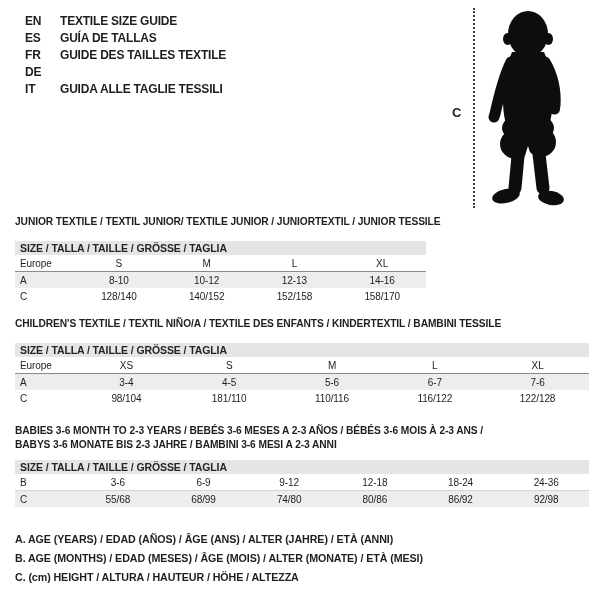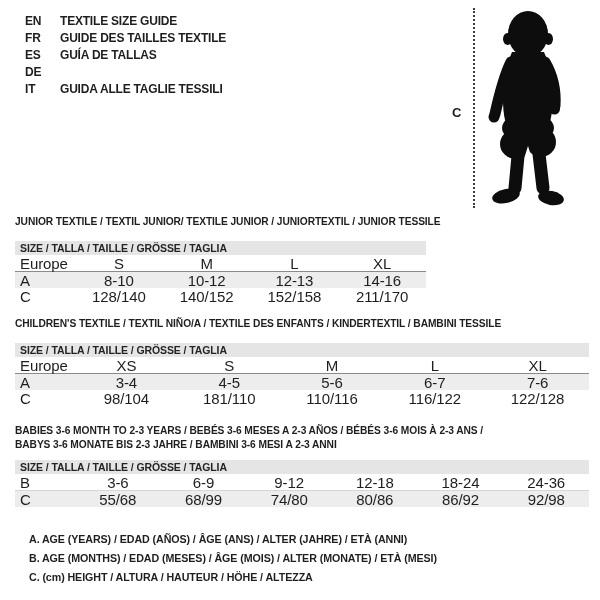--- a/index.html
+++ b/index.html
@@ -22,49 +22,49 @@
   .height-line{position:absolute;left:473px;top:8px;height:200px;width:0;border-left:2px dotted #3d3d3d;}
   .height-marker{position:absolute;left:452px;top:105px;font-size:13px;font-weight:bold;}
   .baby{position:absolute;left:482px;top:8px;width:92px;height:200px;}
 
   
   .sec-title{position:absolute;left:15px;font-size:11px;font-weight:bold;line-height:13.5px;white-space:nowrap;
              transform:scaleX(0.93);transform-origin:left top;letter-spacing:-0.1px;}
   .size-table{position:absolute;left:15px;}
   .size-bar{height:14px;background:#e5e5e5;display:flex;align-items:center;
             font-size:10.5px;font-weight:bold;color:#242424;padding-left:5px;letter-spacing:-0.1px;}
-  .trow{display:flex;height:16px;align-items:center;font-size:15px;letter-spacing:-0.1px;}
+  .trow{display:flex;height:16px;align-items:center;font-size:10px;letter-spacing:-0.1px;}
   .trow.shaded{background:#ededed;}
   .trow.divided{border-bottom:1px solid #8a8a8a;}
   .trow.light-divided{border-bottom:1px solid #d6d6d6;}
   .tlabel{width:60px;padding-left:5px;box-sizing:border-box;}
   .tcell{flex:1;text-align:center;}
 
   
-  .legend{position:absolute;left:29px;top:530px;}
+  .legend{position:absolute;left:15px;top:530px;}
   .legend-line{font-size:11.5px;font-weight:bold;line-height:19px;white-space:nowrap;
                transform:scaleX(0.93);transform-origin:left top;letter-spacing:-0.1px;}
 </style>
 </head>
 <body>
 
 <div class="page">
 
   <div class="lang-block">
     <div class="lang-row">
       <span class="lang-code">EN</span>
       <span class="lang-label">TEXTILE SIZE GUIDE</span>
     </div>
     <div class="lang-row">
+      <span class="lang-code">ES</span>
+      <span class="lang-label">GUÍA DE TALLAS</span>
+    </div>
+    <div class="lang-row">
       <span class="lang-code">FR</span>
       <span class="lang-label">GUIDE DES TAILLES TEXTILE</span>
-    </div>
-    <div class="lang-row">
-      <span class="lang-code">ES</span>
-      <span class="lang-label">GUÍA DE TALLAS</span>
     </div>
     <div class="lang-row">
       <span class="lang-code">DE</span>
     </div>
     <div class="lang-row">
       <span class="lang-code">IT</span>
       <span class="lang-label">GUIDA ALLE TAGLIE TESSILI</span>
     </div>
   </div>
 
@@ -106,21 +106,21 @@
         <span class="tcell">8-10</span>
         <span class="tcell">10-12</span>
         <span class="tcell">12-13</span>
         <span class="tcell">14-16</span>
       </div>
       <div class="trow">
         <span class="tlabel">C</span>
         <span class="tcell">128/140</span>
         <span class="tcell">140/152</span>
         <span class="tcell">152/158</span>
-        <span class="tcell">211/170</span>
+        <span class="tcell">158/170</span>
       </div>
     </div>
 
   <div class="sec-title" style="top:317px;">CHILDREN'S TEXTILE / TEXTIL NIÑO/A / TEXTILE DES ENFANTS / KINDERTEXTIL / BAMBINI TESSILE</div>
   <div class="size-table" style="top:343px;width:574px;">
       <div class="size-bar">SIZE / TALLA / TAILLE / GRÖSSE / TAGLIA</div>
       <div class="trow divided">
         <span class="tlabel">Europe</span>
         <span class="tcell">XS</span>
         <span class="tcell">S</span>

